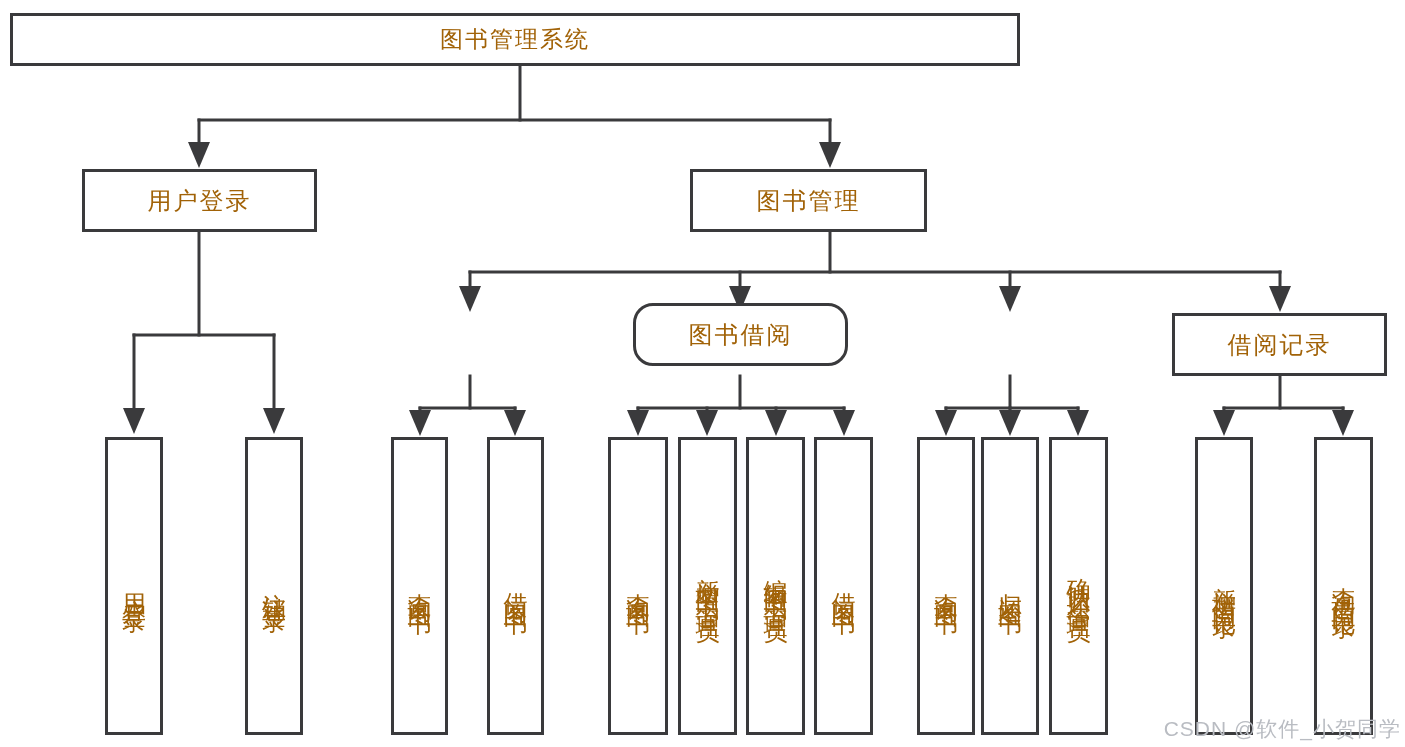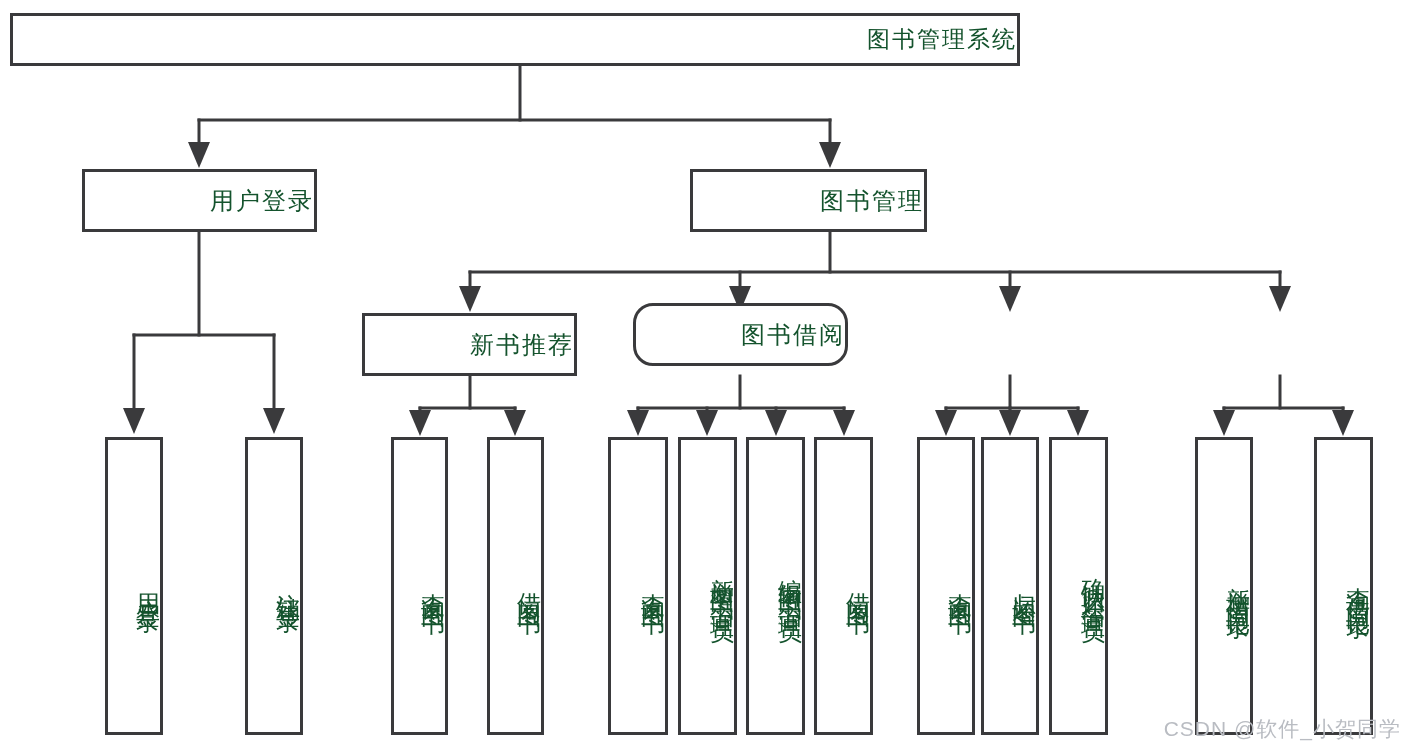--- a/index.html
+++ b/index.html
@@ -19,24 +19,24 @@
     position: absolute;
     left: 0;
     top: 0;
     z-index: 1;
   }
   .node {
     position: absolute;
     box-sizing: border-box;
     border: 3px solid #3a3a3c;
     background: #ffffff;
-    color: #14532d;
+    color: #a16207;
     display: flex;
     align-items: center;
-    justify-content: flex-end;
+    justify-content: center;
     z-index: 2;
   }
   .h-label {
     font-size: 24px;
     letter-spacing: 2px;
     white-space: nowrap;
   }
   .root .h-label { font-size: 23px; }
   .v-label {
     writing-mode: vertical-rl;
@@ -135,26 +135,26 @@
     <span class="h-label">图书管理系统</span>
   </div>
 
   <div class="node" style="left:82px; top:169px; width:235px; height:63px;">
     <span class="h-label">用户登录</span>
   </div>
   <div class="node" style="left:690px; top:169px; width:237px; height:63px;">
     <span class="h-label">图书管理</span>
   </div>
 
-  <div class="node" style="left:362px; top:313px; width:215px; height:63px;">
-    <span class="h-label">新书推荐</span>
-  </div>
   <div class="node" style="left:633px; top:303px; width:215px; height:63px;border-radius:20px;">
     <span class="h-label">图书借阅</span>
   </div>
+  <div class="node" style="left:1172px; top:313px; width:215px; height:63px;">
+    <span class="h-label">借阅记录</span>
+  </div>
 
   <div class="node" style="left:105px; top:437px; width:58px; height:298px;">
     <span class="v-label">用户登录</span>
   </div>
   <div class="node" style="left:245px; top:437px; width:58px; height:298px;">
     <span class="v-label">注销登录</span>
   </div>
 
   <div class="node" style="left:391px; top:437px; width:57px; height:298px;">
     <span class="v-label">查询图书</span>

